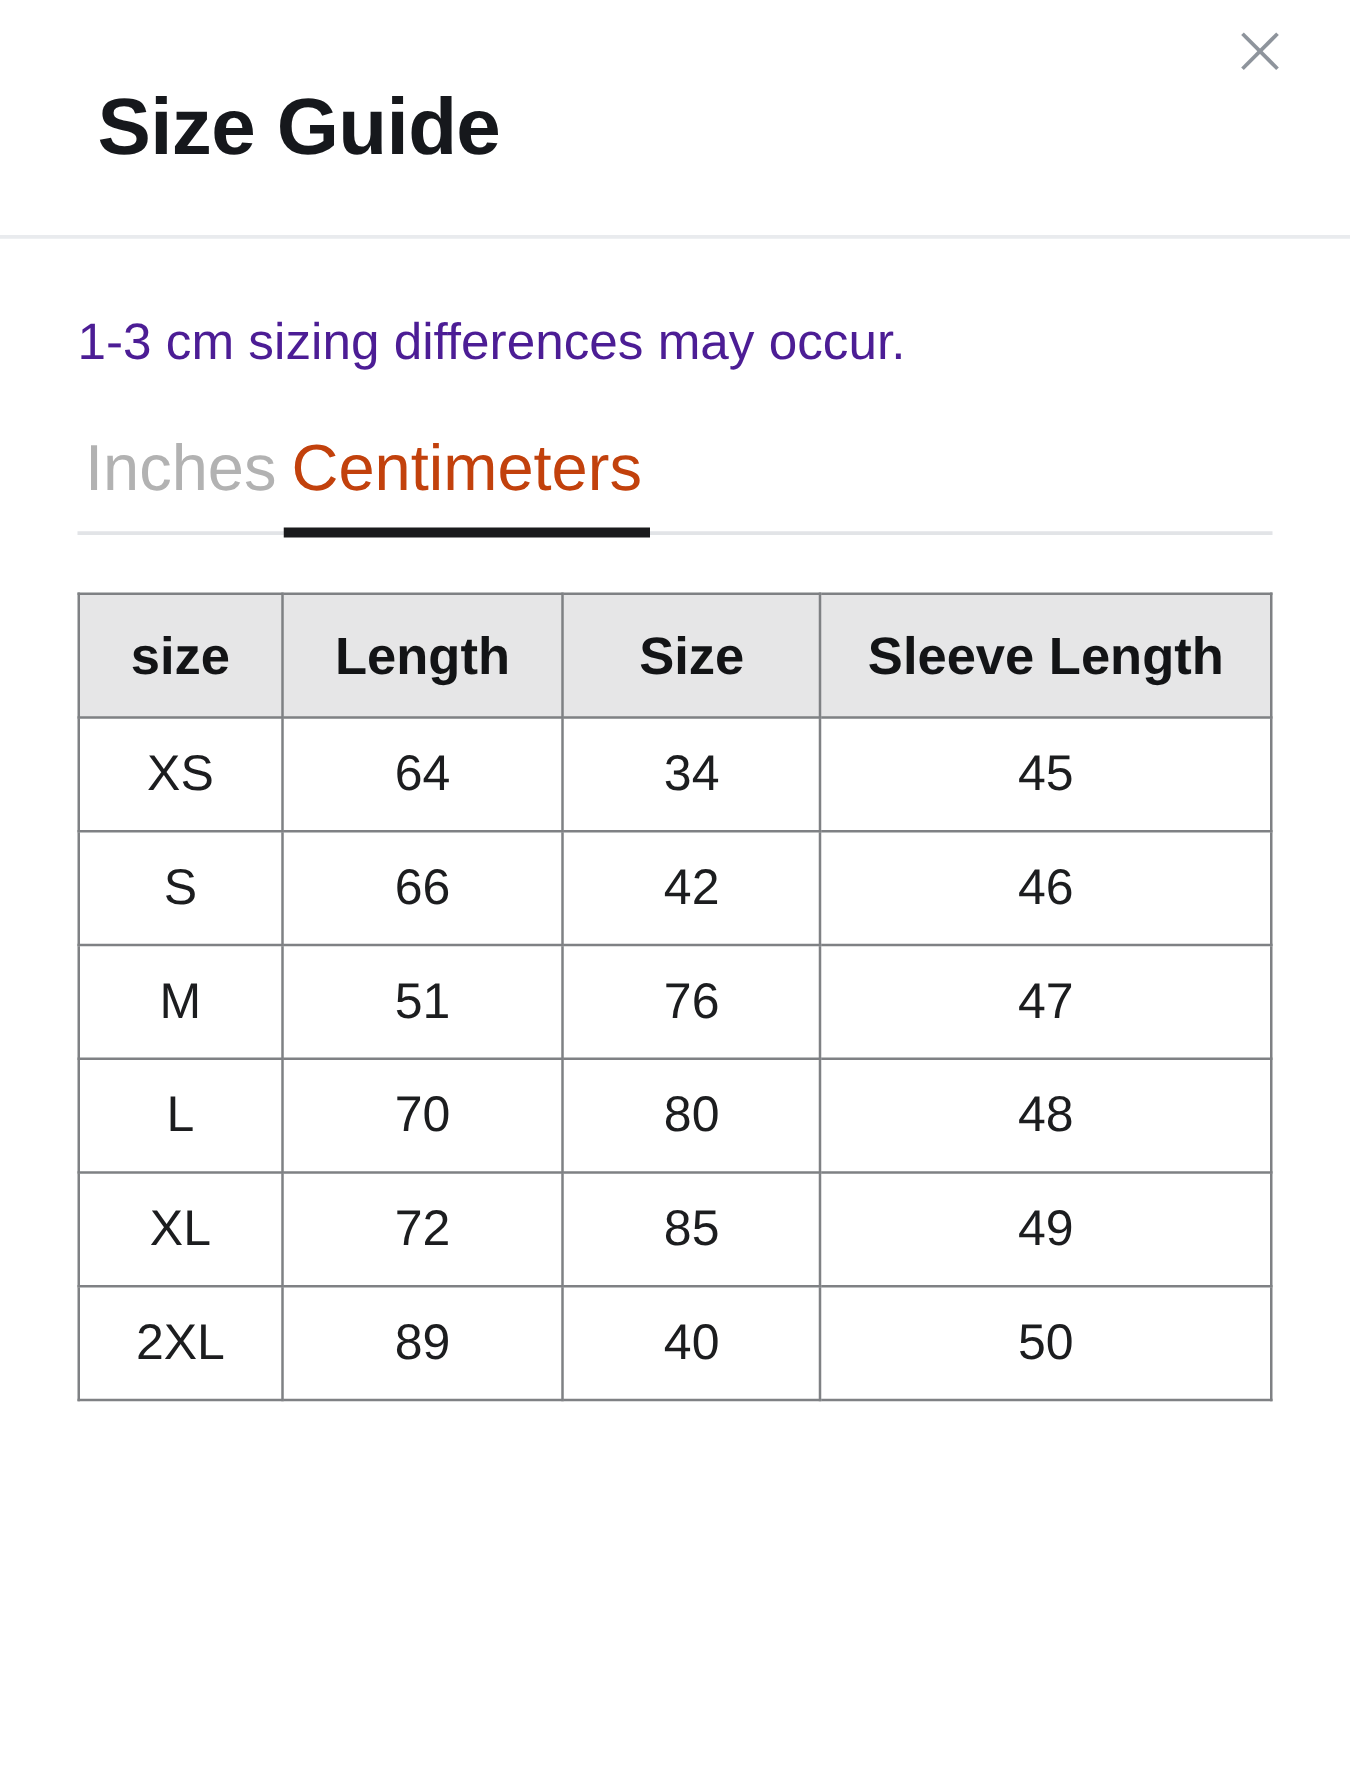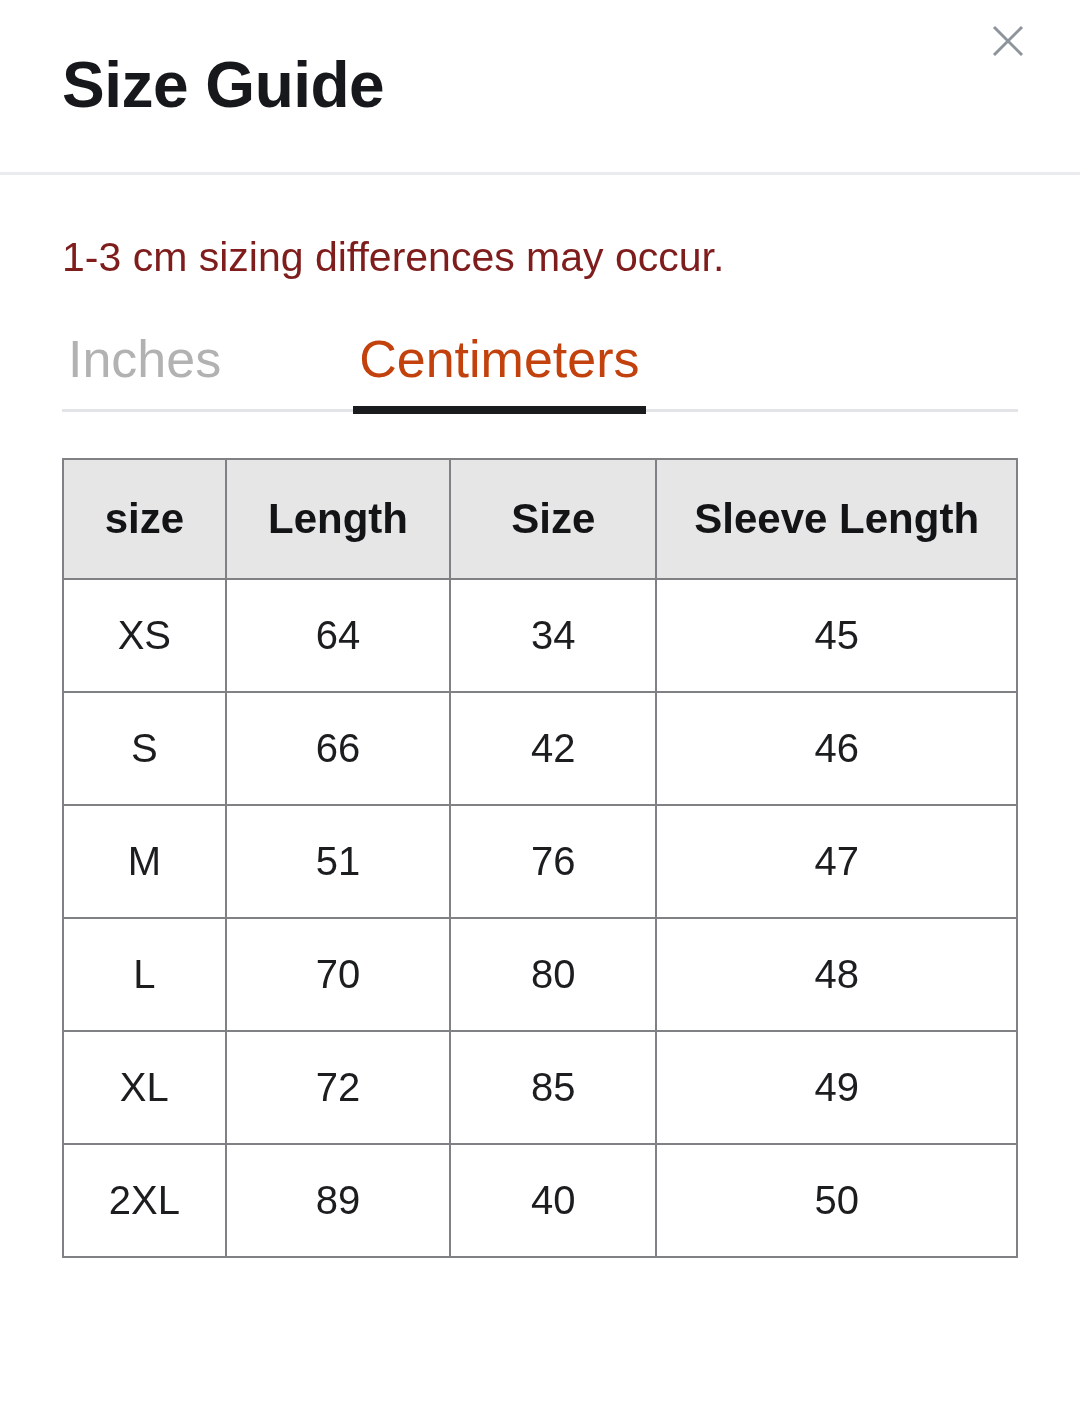--- a/index.html
+++ b/index.html
@@ -10,21 +10,21 @@
     background: #ffffff;
     font-family: "Liberation Sans", "DejaVu Sans", sans-serif;
     color: #17191c;
     overflow: hidden;
     position: relative;
   }
 
   
   .modal-header { padding: 50px 62px 0; }
   .modal-title {
-    margin: 0;
+    margin: 16px;
     font-size: 64px;
     font-weight: 700;
     letter-spacing: -0.5px;
     line-height: 70px;
     color: #16181c;
   }
   .close-btn {
     position: absolute;
     top: 22px;
     right: 53px;
@@ -46,27 +46,26 @@
     border: none;
     margin: 52px 0 0 0;
     width: 100%;
   }
 
   
   .sizing-note {
     margin: 58px 62px 0;
     font-size: 41px;
     line-height: 49px;
-    color: #7f1d1d;
+    color: #4c1d95;
   }
 
   
   .tabs {
     display: flex;
-    gap: 126px;
     margin: 46px 62px 0;
     border-bottom: 3px solid #e2e4e7;
   }
   .tab {
     font-size: 52px;
     line-height: 60px;
     padding-bottom: 20px;
     position: relative;
     cursor: pointer;
     background: none;
@@ -95,28 +94,28 @@
   .size-table col.c-size   { width: 17.05%; }
   .size-table col.c-length { width: 23.55%; }
   .size-table col.c-chest  { width: 21.6%; }
   .size-table col.c-sleeve { width: 37.8%; }
   .size-table th, .size-table td {
     border: 2.5px solid #7f8184;
     text-align: center;
     vertical-align: middle;
   }
   .size-table th {
-    height: 120px;
+    height: 99px;
     background: #e6e6e7;
     font-size: 42px;
     font-weight: 700;
     color: #131416;
   }
   .size-table td {
-    height: 113px;
+    height: 91px;
     font-size: 40px;
     font-weight: 400;
     color: #1c1d1f;
     background: #ffffff;
     border-radius: 22px;
   }
 </style>
 </head>
 <body>
 

